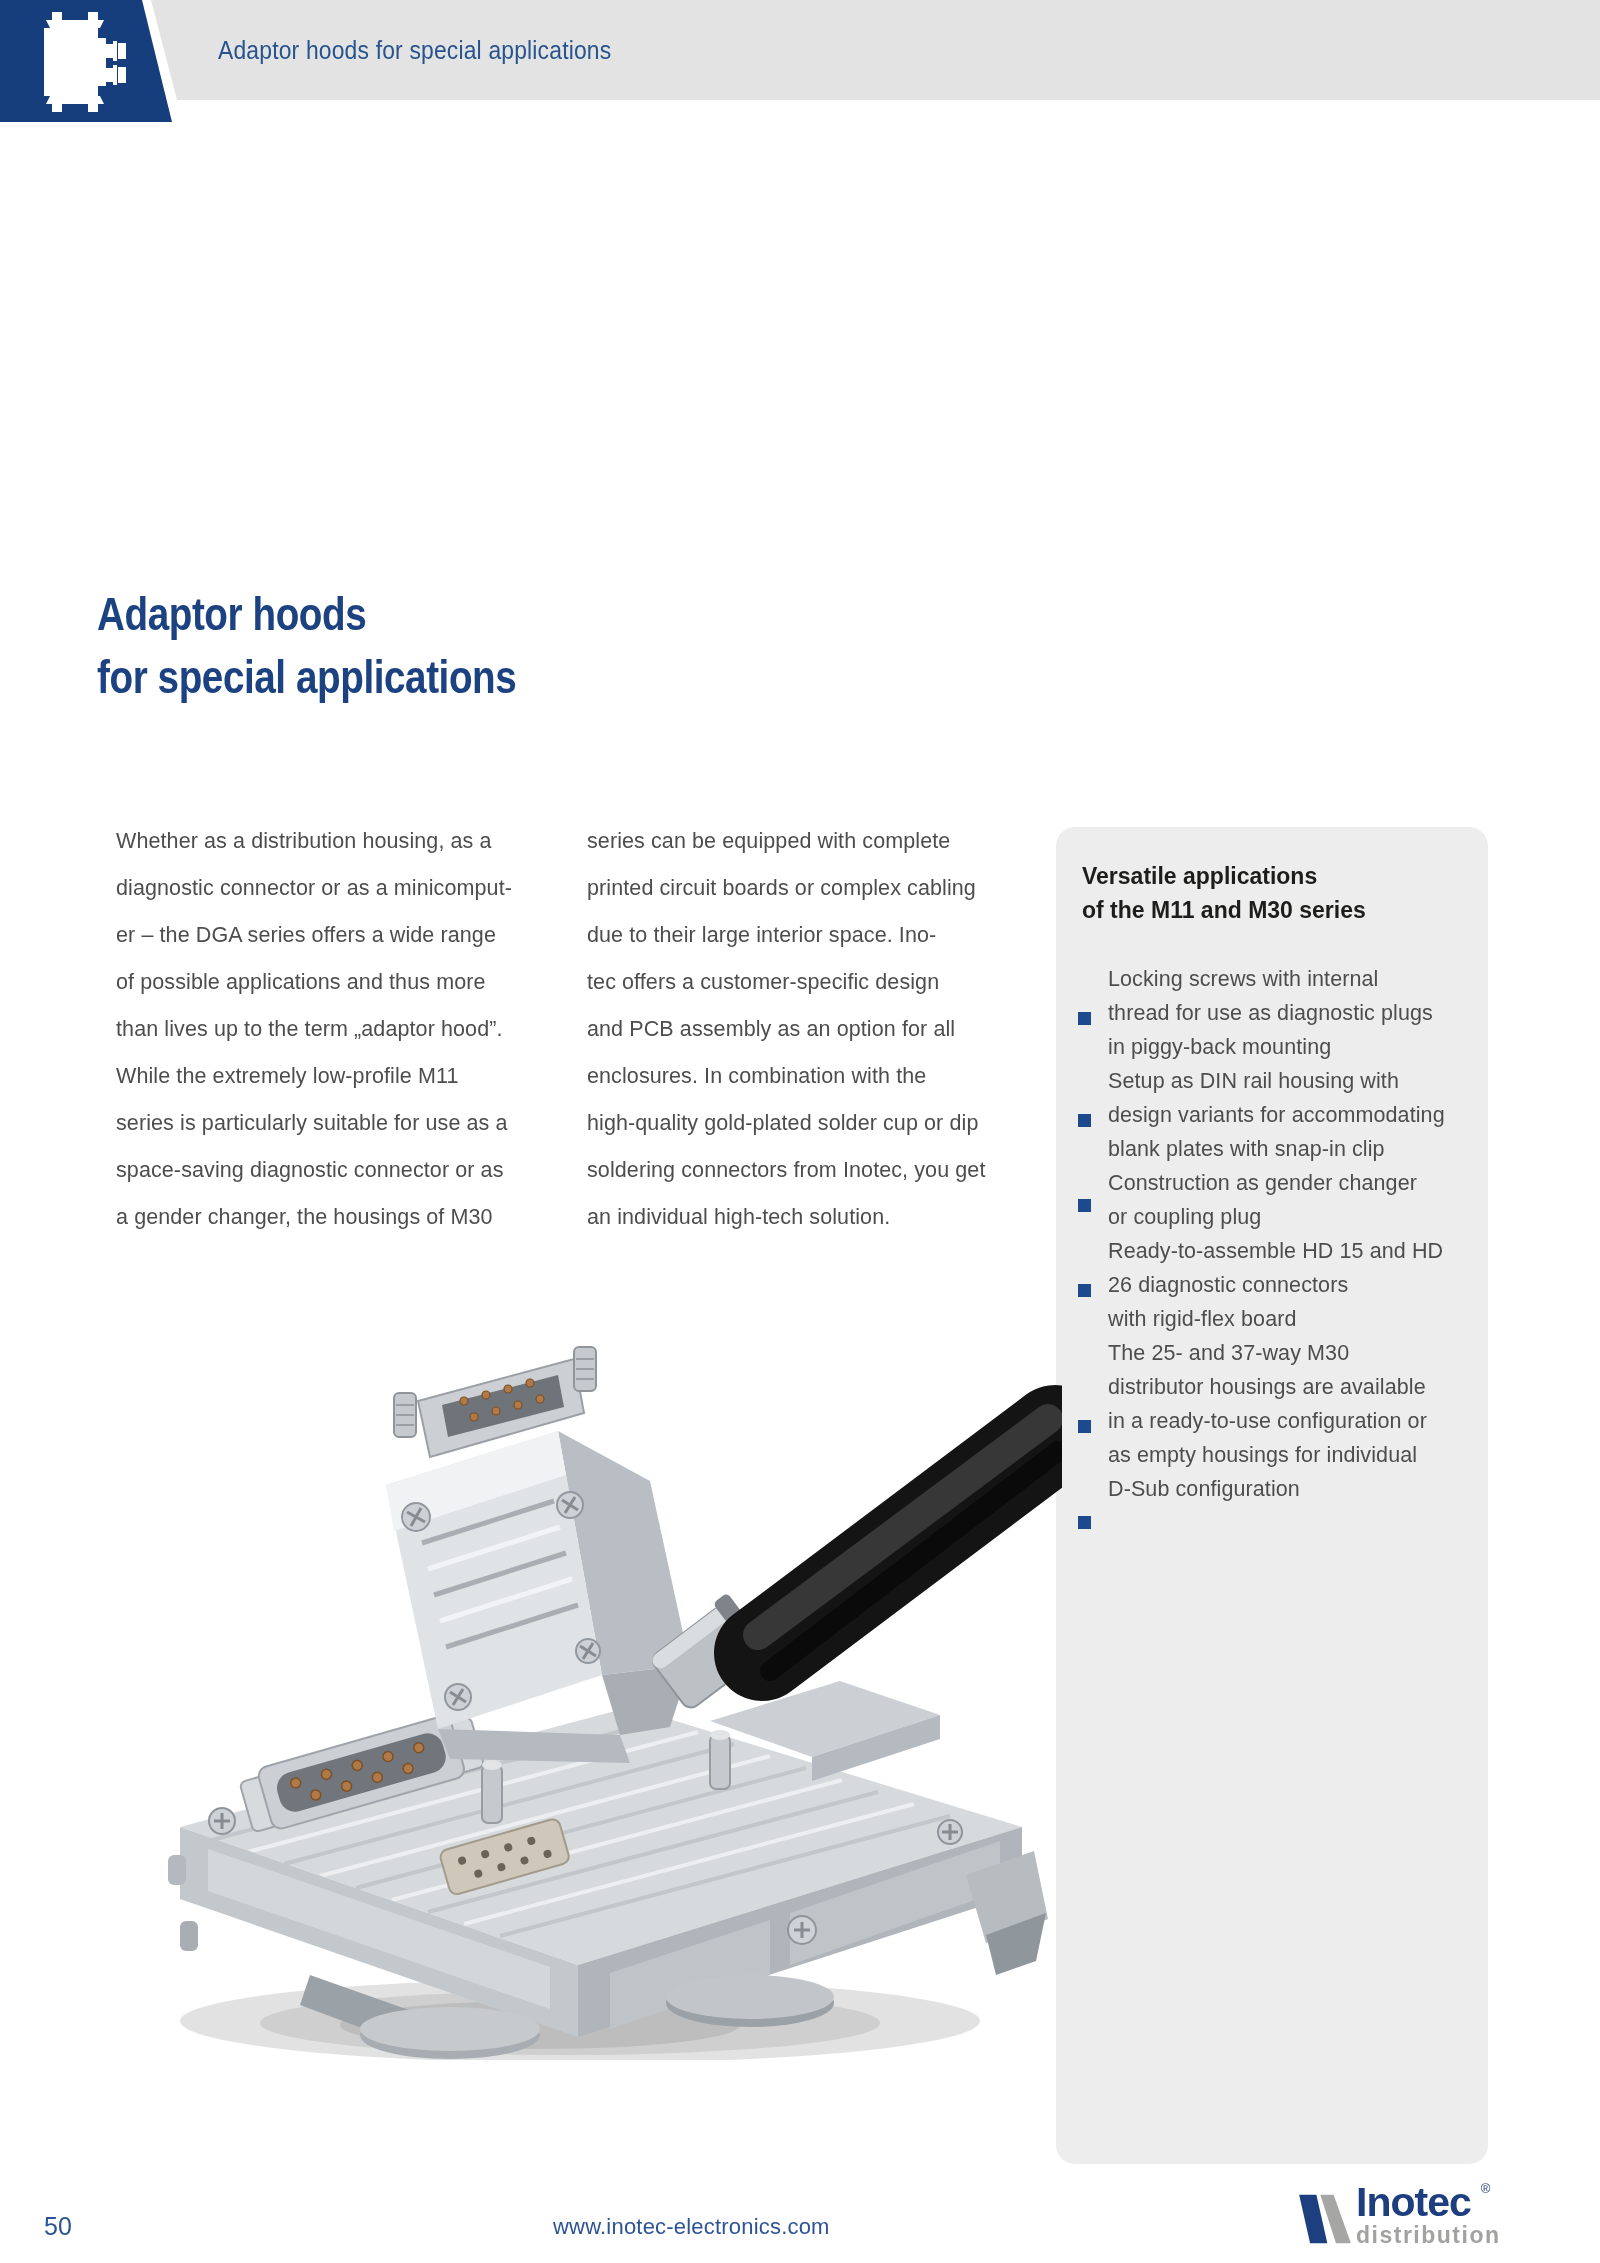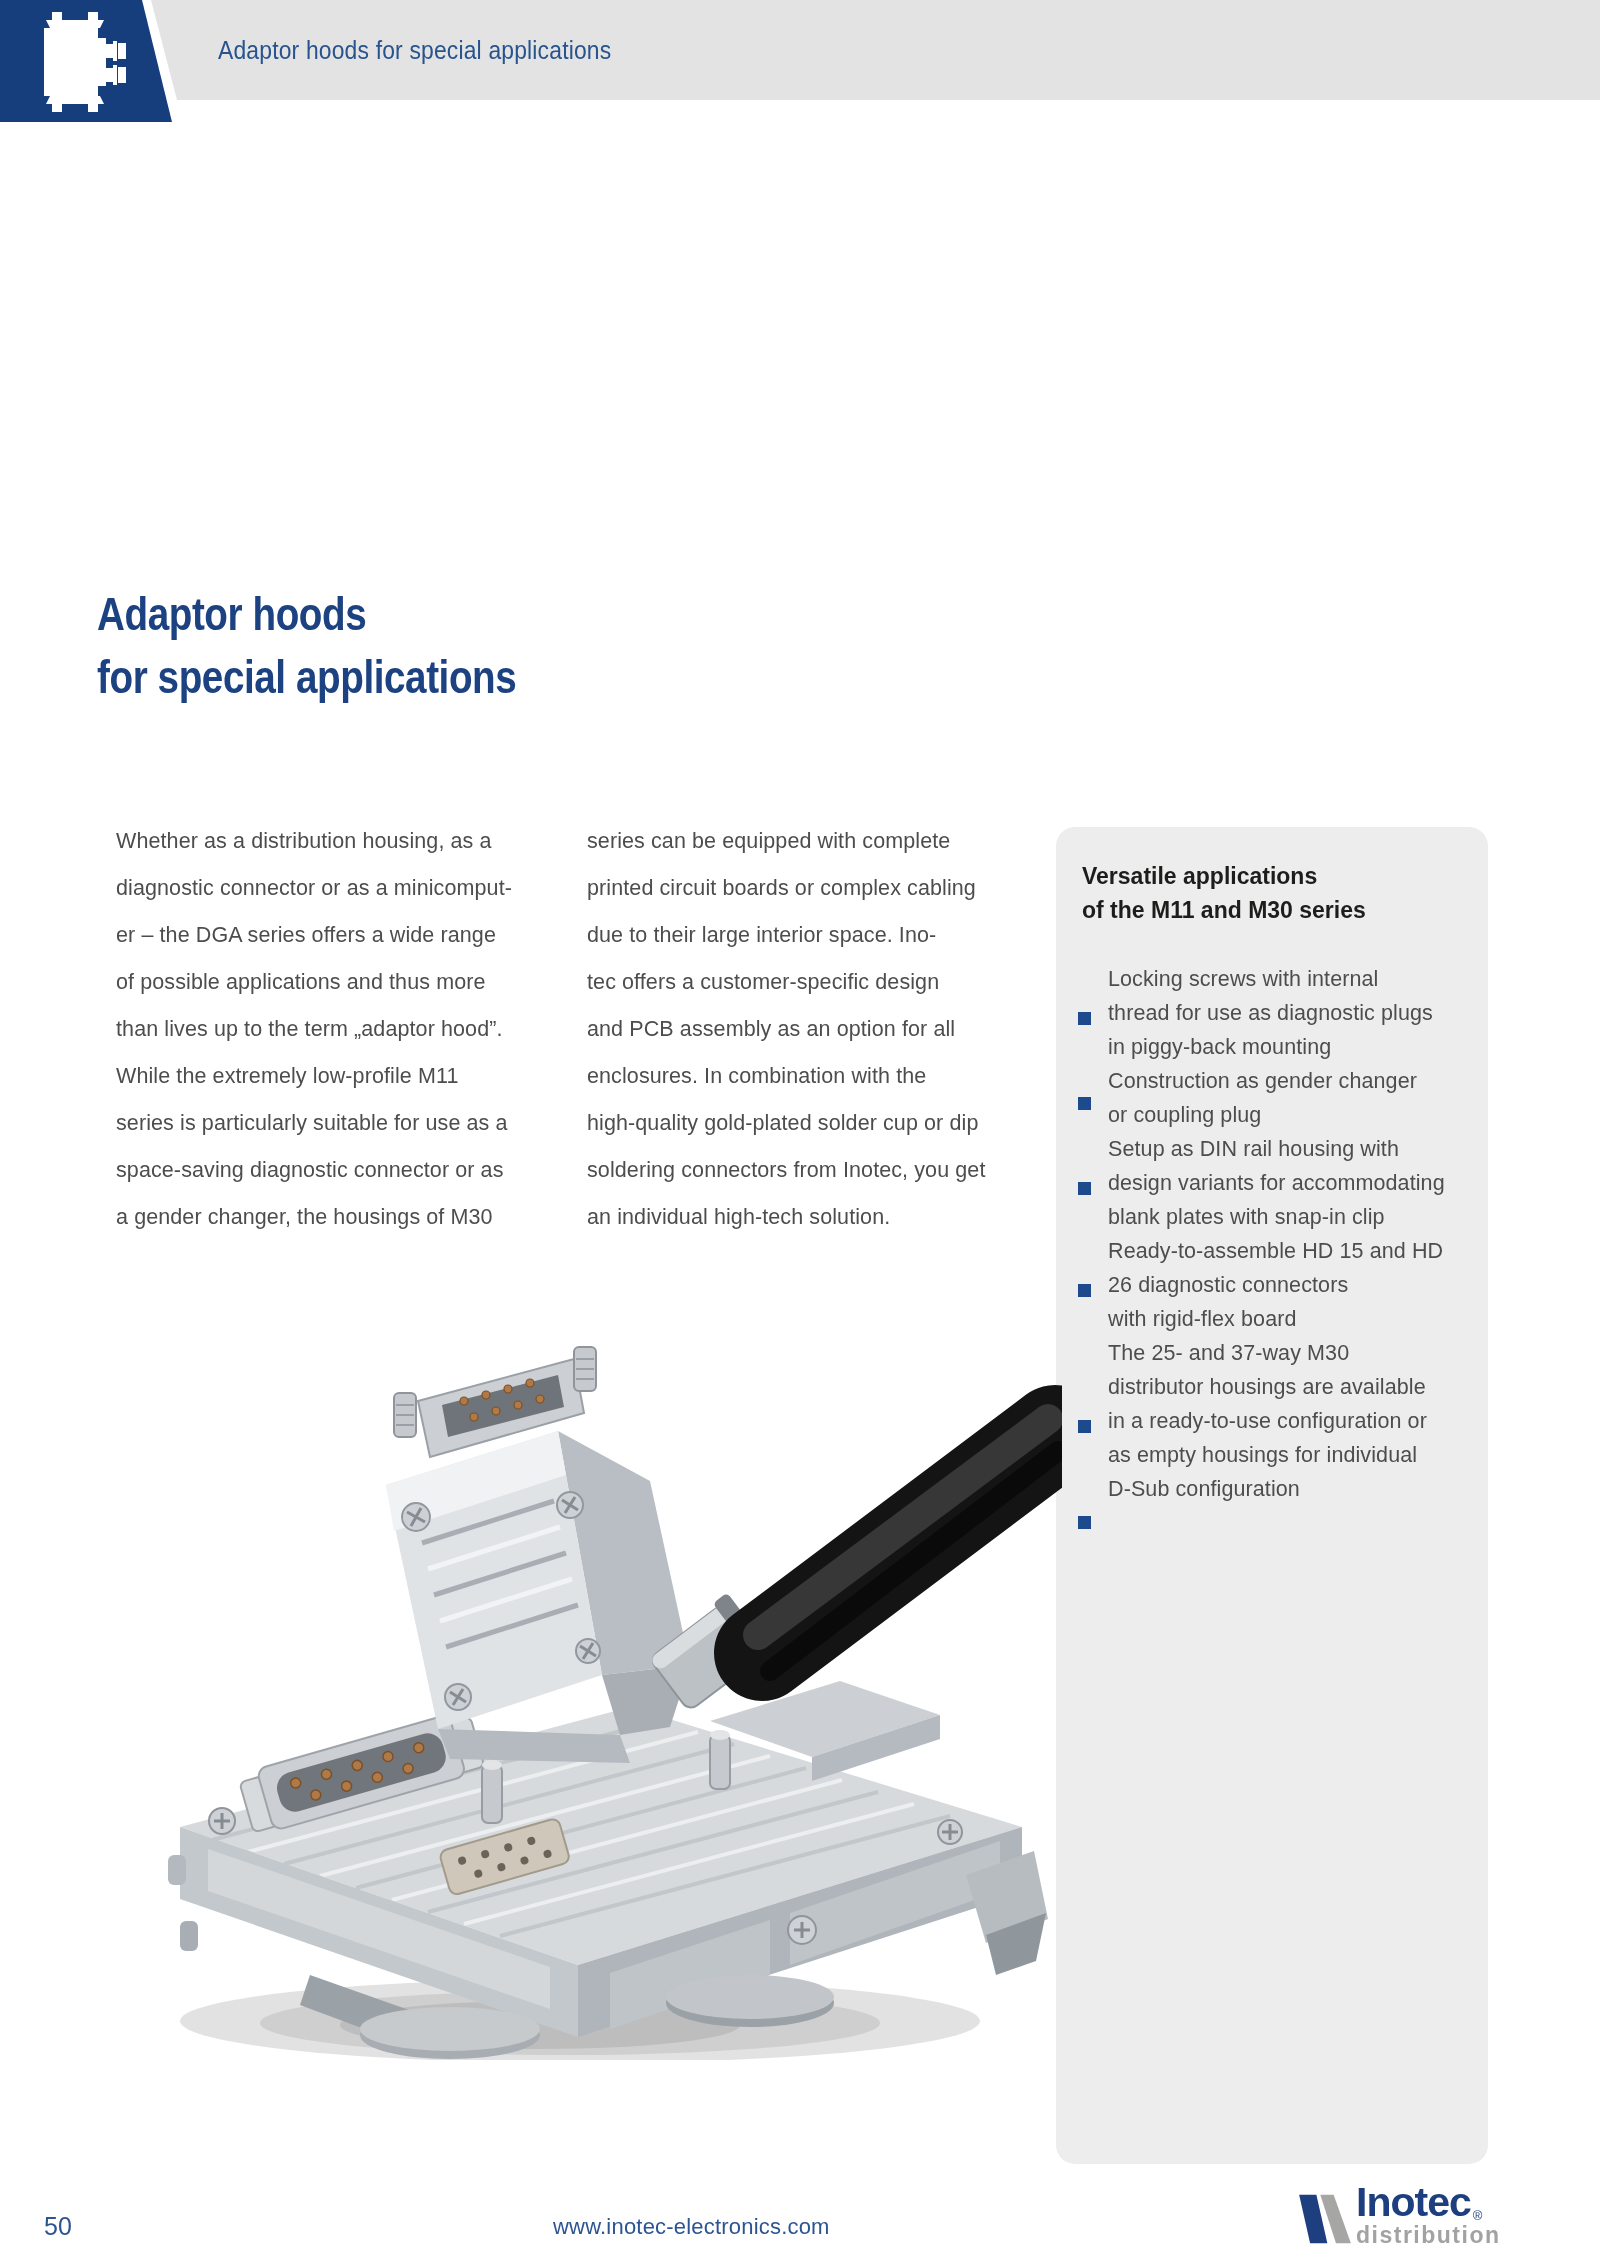--- a/index.html
+++ b/index.html
@@ -72,21 +72,21 @@
   .footer-url{
     position:absolute; left:553px; top:2214px;
     font-size:22px; color:#2d5492; text-decoration:none; letter-spacing:0.2px;
   }
   .brand{
     position:absolute; left:1296px; top:2182px; width:210px; height:78px;
     display:flex; align-items:flex-start;
   }
   .brand-mark{flex:0 0 58px; height:66px; margin-top:4px;}
   .brand-text{display:flex; flex-direction:column; margin-left:2px;}
-  .brand-name-row{display:flex; align-items:flex-end;}
+  .brand-name-row{display:flex; align-items:flex-start;gap:8px;}
   .brand-name{
     font-size:41px; font-weight:bold; color:#1e3f7f; letter-spacing:-1px;
     line-height:40px;
   }
   .brand-reg{font-size:13px; color:#1e3f7f; margin-left:2px; line-height:13px;}
   .brand-sub{
     font-size:23px; font-weight:bold; color:#a2a2a1; letter-spacing:1.5px;
     line-height:24px; margin-top:1px;
   }
 </style>
@@ -154,28 +154,28 @@
 of the M11 and M30 series</div>
 
     <div class="sb-item">
       <span class="sb-bullet"></span>
       <span class="sb-text">Locking screws with internal
 thread for use as diagnostic plugs
 in piggy-back mounting</span>
     </div>
     <div class="sb-item">
       <span class="sb-bullet"></span>
-      <span class="sb-text">Construction as gender changer
-or coupling plug</span>
-    </div>
-    <div class="sb-item">
-      <span class="sb-bullet"></span>
       <span class="sb-text">Setup as DIN rail housing with
 design variants for accommodating
 blank plates with snap-in clip</span>
+    </div>
+    <div class="sb-item">
+      <span class="sb-bullet"></span>
+      <span class="sb-text">Construction as gender changer
+or coupling plug</span>
     </div>
     <div class="sb-item">
       <span class="sb-bullet"></span>
       <span class="sb-text">Ready-to-assemble HD 15 and HD
 26 diagnostic connectors
 with rigid-flex board</span>
     </div>
     <div class="sb-item">
       <span class="sb-bullet"></span>
       <span class="sb-text">The 25- and 37-way M30

